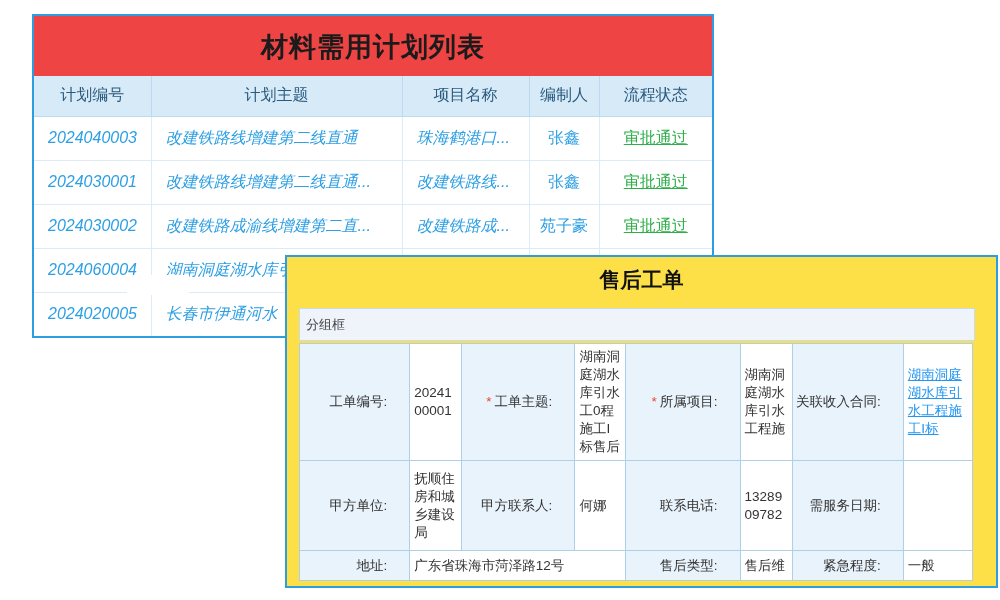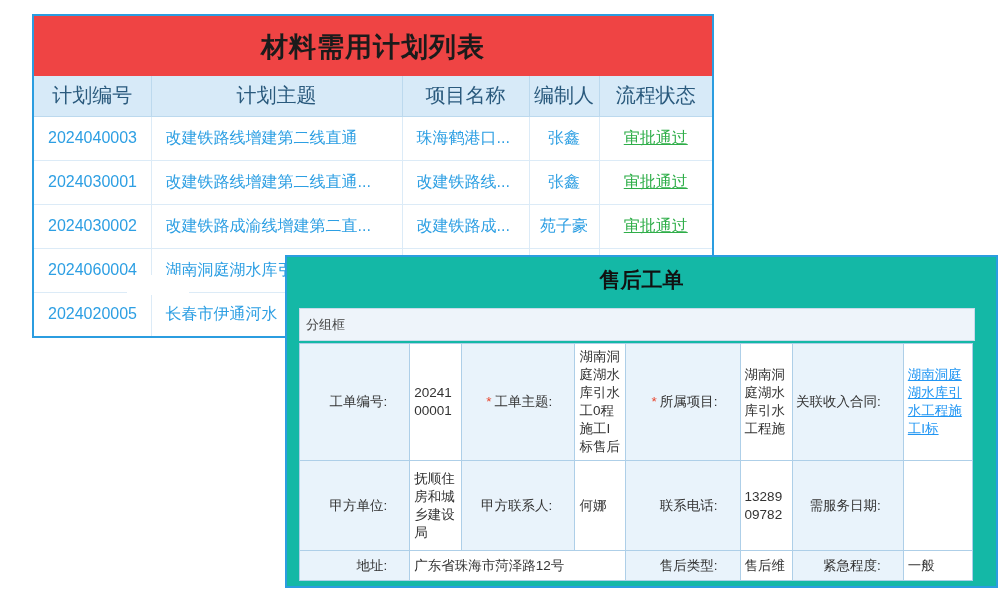--- a/index.html
+++ b/index.html
@@ -14,47 +14,47 @@
     position:absolute; left:32px; top:14px; width:682px; height:324px;
     background:#ef4444; border:2px solid #2b9de0; z-index:1;
   }
   .panel1-title {
     height:60px; line-height:62px; text-align:center;
     font-size:27px; font-weight:bold; color:#1b1b1b; letter-spacing:1px;
   }
   table.plan-table { width:100%; border-collapse:collapse; table-layout:fixed; }
   .plan-table th {
     height:40px; background:#d7eaf8; color:#2a5a7d;
-    font-size:20px; font-weight:normal; text-align:center;
+    font-size:16px; font-weight:normal; text-align:center;
     border:1px solid #bcd9ee;
   }
   .plan-table td {
     height:44px; font-size:16px; color:#2d9fe3;
     border:1px solid #dcebf7; background:#fff;
     overflow:hidden; white-space:nowrap;
   }
   .plan-table tr > *:first-child { border-left:none; }
   .plan-table tr > *:last-child  { border-right:none; }
   .plan-table thead tr > * { border-top:none; }
   .plan-table tbody tr:last-child > td { border-bottom:none; }
-  td.c-no, td.c-subject, td.c-project { padding-left:14px; text-align:left; }
+  td.c-no, td.c-subject, td.c-project { padding-left:14px; text-align:left;font-style:italic; }
   td.c-creator, td.c-status { text-align:center; }
   td.c-status { color:#2fae49;margin-left:23px; }
   td.c-status span { text-decoration:underline; cursor:pointer; }
 
   
   .mask-patch {
     position:absolute; left:127px; top:275px; width:62px; height:20px;
     background:#ffffff; z-index:1;
   }
 
   
   .panel2 {
     position:absolute; left:285px; top:255px; width:713px; height:333px;
-    background:#14b8a6; border:2px solid #2b9de0; z-index:2; overflow:hidden;
+    background:#fde047; border:2px solid #2b9de0; z-index:2; overflow:hidden;
   }
   .panel2-title {
     margin-top:9px; text-align:center;
     font-size:21px; font-weight:bold; color:#111;
   }
   .groupbox { margin:14px 0 0 12px; width:676px; }
   .groupbox-header {
     height:33px; line-height:31px; border:1px solid #c9daea;
     background:#eef4fa; font-size:13px; color:#444; padding-left:6px;
   }

